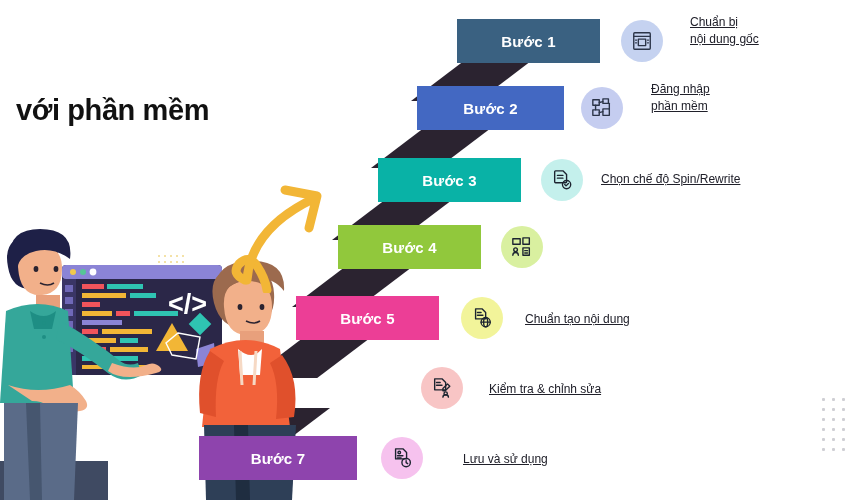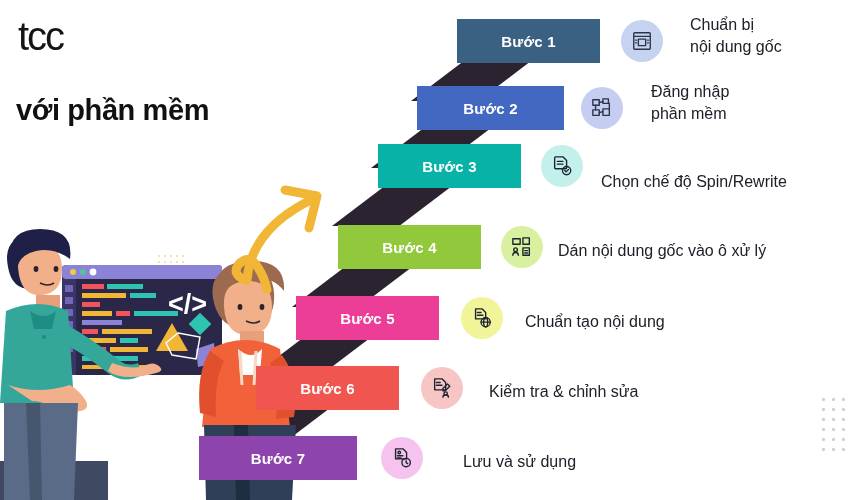--- a/index.html
+++ b/index.html
@@ -40,41 +40,40 @@
 
   
   .icon-bubble {
     position:absolute; width:42px; height:42px; border-radius:50%;
     display:flex; align-items:center; justify-content:center;
     z-index:4;
   }
   .icon-bubble svg { width:22px; height:22px; display:block; }
 
   .desc {
-    position:absolute; font-size:16px; color:#20202a;
-    line-height:1.38; white-space:pre-line; z-index:4;
+    position:absolute; font-size:12px; color:#20202a;
+    line-height:1.38; white-space:pre-line; z-index:4;text-decoration:underline;
   }
 
   
   .dotgrid { position:absolute; display:grid; z-index:1; }
   .dotgrid span { border-radius:1px; display:block; }
 
   
   .tri { position:absolute; width:0; height:0; z-index:1; }
 
   
   #illus { position:absolute; left:0; top:225px; width:330px; height:275px; z-index:2; }
   #arrow  { position:absolute; left:225px; top:168px; width:115px; height:125px; z-index:5; }
 </style>
 </head>
 <body>
 
 <div id="stage">
 
-  <div class="logo">tcc</div>
   <div class="title">
     <div>với phần mềm</div>
   </div>
 
   <div class="dotgrid" id="dg-right" style="left: 822px; top: 398px; grid-template-columns: repeat(3, 3px); gap: 7px;">
       <span style="width: 3px; height: 3px; background: rgb(207, 207, 212);"></span>
       <span style="width: 3px; height: 3px; background: rgb(207, 207, 212);"></span>
       <span style="width: 3px; height: 3px; background: rgb(207, 207, 212);"></span>
       <span style="width: 3px; height: 3px; background: rgb(207, 207, 212);"></span>
       <span style="width: 3px; height: 3px; background: rgb(207, 207, 212);"></span>
@@ -237,21 +236,21 @@
               <rect x="2" y="14" width="7" height="6"></rect>
               <rect x="13" y="13" width="7" height="7"></rect>
               <line x1="9" y1="6" x2="13" y2="5"></line>
               <line x1="9" y1="17" x2="13" y2="16"></line>
               <line x1="5" y1="9" x2="5" y2="14"></line>
               <line x1="20" y1="7" x2="20" y2="13"></line>
             </svg>
           </span>
         </div>
       </div>
-      <div class="step-row" style="left: 0px; top: 144px; width: 850px; padding-left: 40px;">
+      <div class="step-row" style="left: 0px; top: 158px; width: 850px; padding-left: 40px;">
         <div class="connector" style="left: 332px;"></div>
         <div class="bar" style="left: 378px; width: 143px; background: rgb(9, 178, 166);">Bước 3</div>
         <div class="icon-bubble" style="left: 541px; top: 1px; background: rgb(196, 240, 236);">
           <span>
             <svg viewBox="0 0 24 24" fill="none" stroke="#1c2430" stroke-width="1.5" stroke-linecap="round" stroke-linejoin="round">
               <path d="M5 2h8l4 4v8a1 1 0 0 1-1 1H5a1 1 0 0 1-1-1V3a1 1 0 0 1 1-1z"></path>
               <line x1="7" y1="7" x2="13" y2="7"></line>
               <line x1="7" y1="10" x2="13" y2="10"></line>
               <circle cx="17" cy="17" r="4.5"></circle>
               <path d="M15 17l1.4 1.4L19 15.8"></path>
@@ -287,21 +286,20 @@
               <line x1="7" y1="9" x2="13" y2="9"></line>
               <circle cx="16" cy="16.5" r="5"></circle>
               <ellipse cx="16" cy="16.5" rx="2.2" ry="5"></ellipse>
               <line x1="11" y1="16.5" x2="21" y2="16.5"></line>
             </svg>
           </span>
         </div>
       </div>
       <div class="step-row" style="left: 0px; top: 366px; width: 850px;">
         <div class="connector" style="left: 210px;"></div>
-        <div class="bar" style="left: 256px; width: 143px; background: rgb(241, 85, 79);">Bước 6</div>
         <div class="icon-bubble" style="left: 421px; top: 1px; background: rgb(248, 197, 197);">
           <span>
             <svg viewBox="0 0 24 24" fill="none" stroke="#1c2430" stroke-width="1.5" stroke-linecap="round" stroke-linejoin="round">
               <path d="M4 2h8l4 4v8H4z"></path>
               <line x1="6" y1="6" x2="10" y2="6"></line>
               <line x1="6" y1="9" x2="12" y2="9"></line>
               <path d="M13 12.5l5-5 2.5 2.5-5 5H13z"></path>
               <circle cx="16" cy="18" r="1.8"></circle>
               <path d="M13 22c0-1.6 1.3-2.6 3-2.6s3 1 3 2.6"></path>
             </svg>
@@ -323,17 +321,16 @@
           </span>
         </div>
       </div>
     </div>
 
 <div class="desc" style="left: 690px; top: 14px;">Chuẩn bị
 nội dung gốc</div>
     <div class="desc" style="left: 651px; top: 81px;">Đăng nhập
 phần mềm</div>
     <div class="desc" style="left: 601px; top: 171px;">Chọn chế độ Spin/Rewrite</div>
-    <div class="desc" style="left: 558px; top: 240px;">Dán nội dung gốc vào ô xử lý</div>
     <div class="desc" style="left: 525px; top: 311px;">Chuẩn tạo nội dung</div>
     <div class="desc" style="left: 489px; top: 381px;">Kiểm tra &amp; chỉnh sửa</div>
     <div class="desc" style="left: 447px; top: 451px; margin-left: 16px;">Lưu và sử dụng</div>
   </div>
 
 </body></html>

